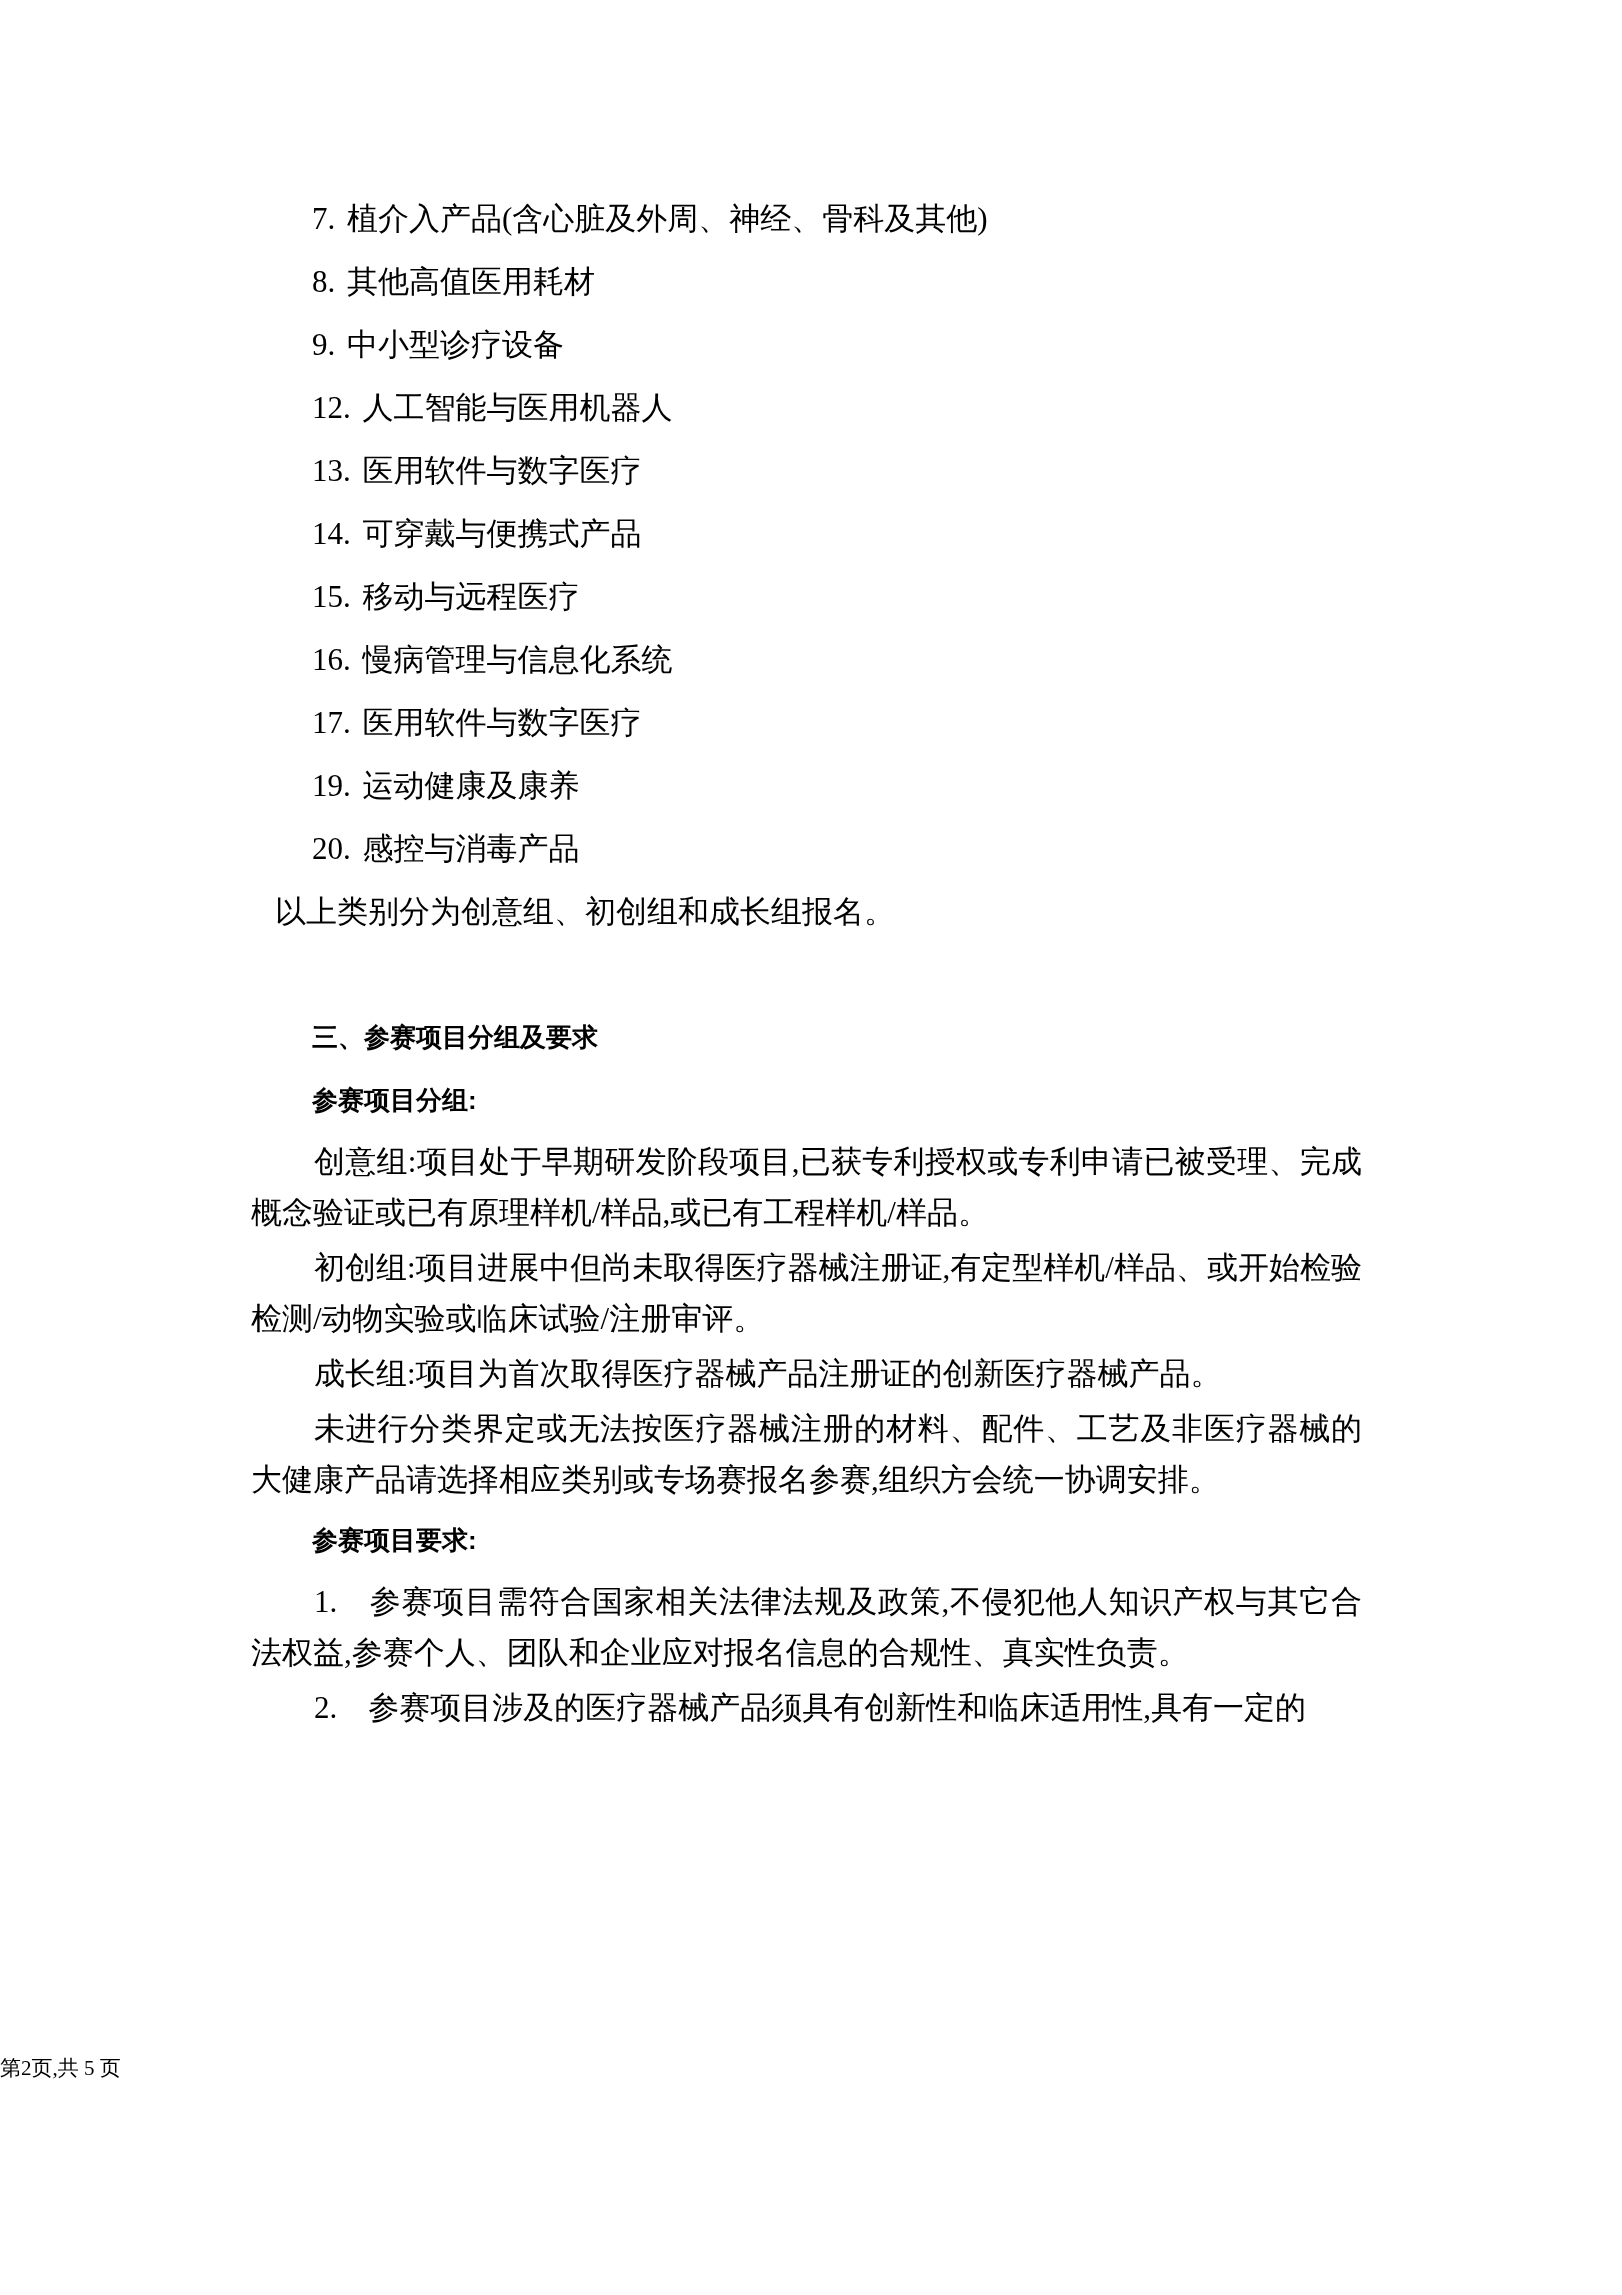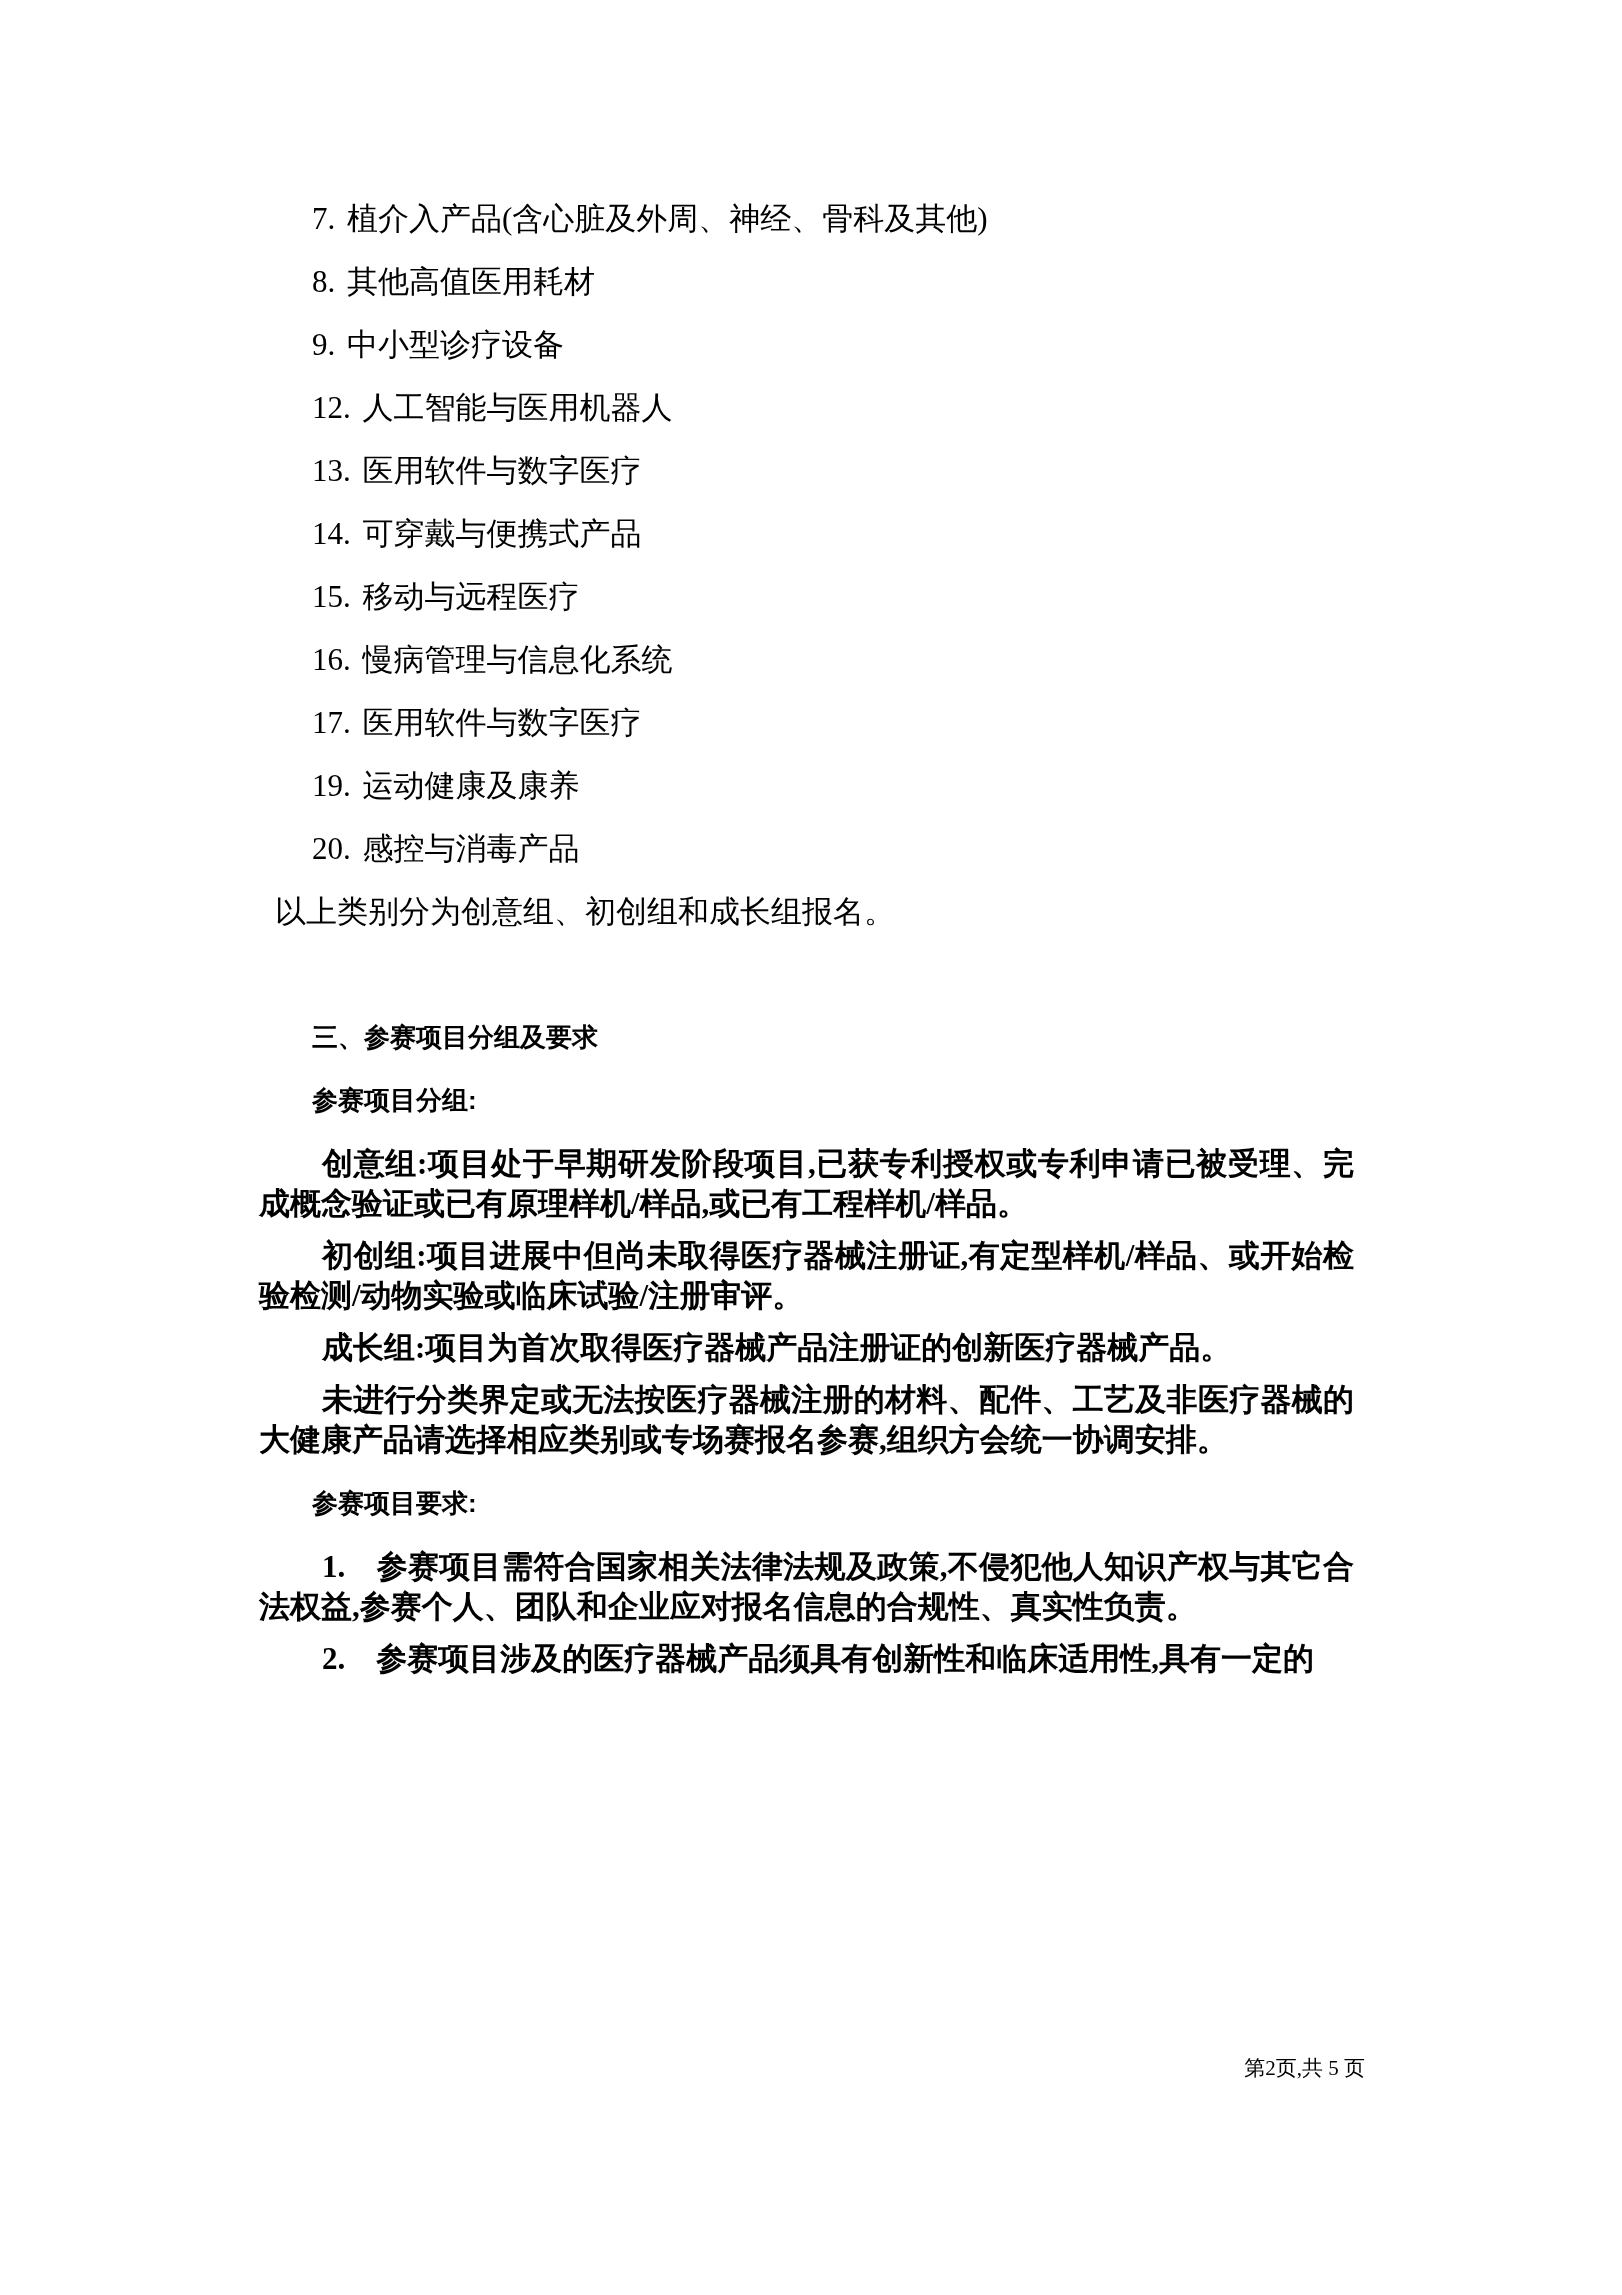--- a/index.html
+++ b/index.html
@@ -25,31 +25,30 @@
   .spacer{height:63px;}
   .sec-heading{
     font-family:"Liberation Sans","DejaVu Sans",sans-serif;
     font-weight:bold;
     font-size:26px;
     line-height:63px;
     text-indent:65px;
     margin:0;
   }
   .para{
-    margin:12px;
+    margin:4px;
     text-align:justify;
     text-indent:63px;
-    line-height:40px;
-    font-weight:bold;
+    line-height:51px;
   }
   .footer{
     position:absolute;
     top:2055px;left:0;
     width:100%;
-    text-align:right;
+    text-align:left;
     font-size:21px;
     line-height:26px;
   }
 </style>
 </head>
 <body>
 
 <div class="page">
   <div class="content">
 

